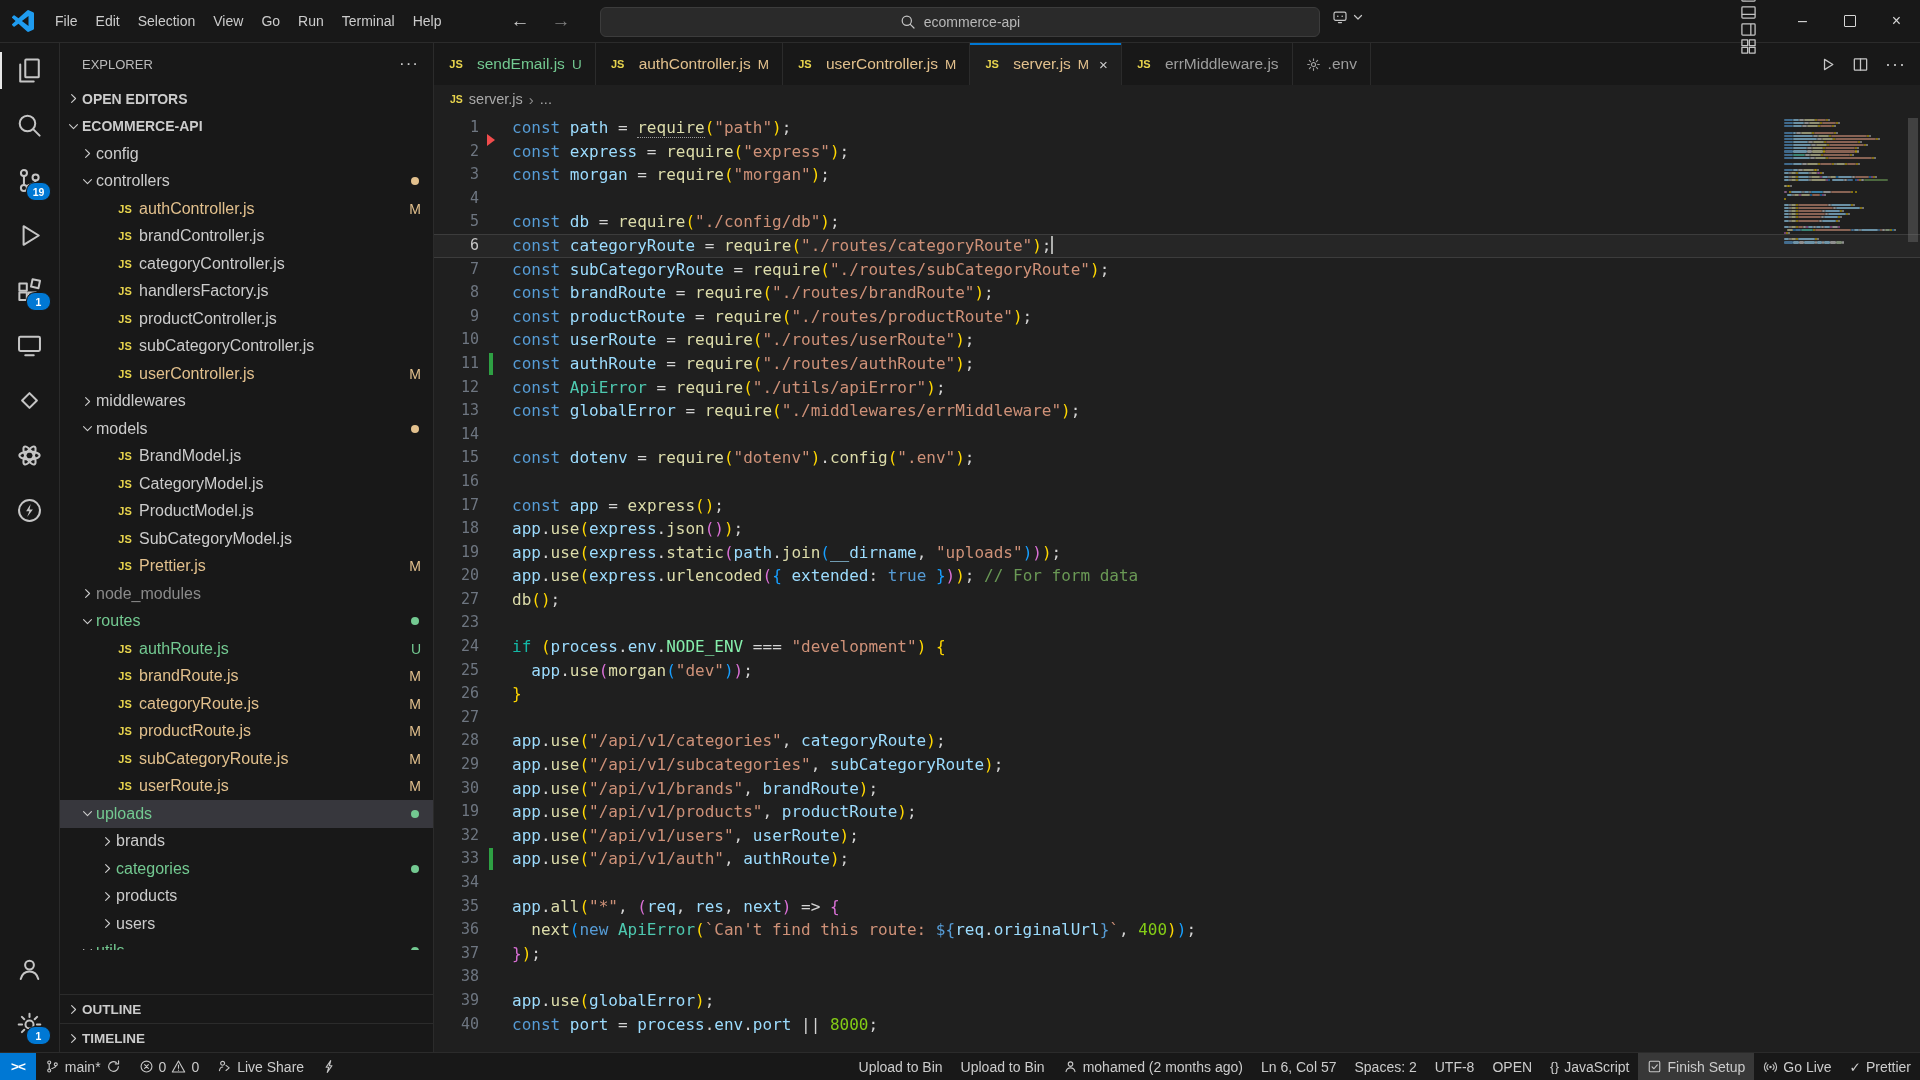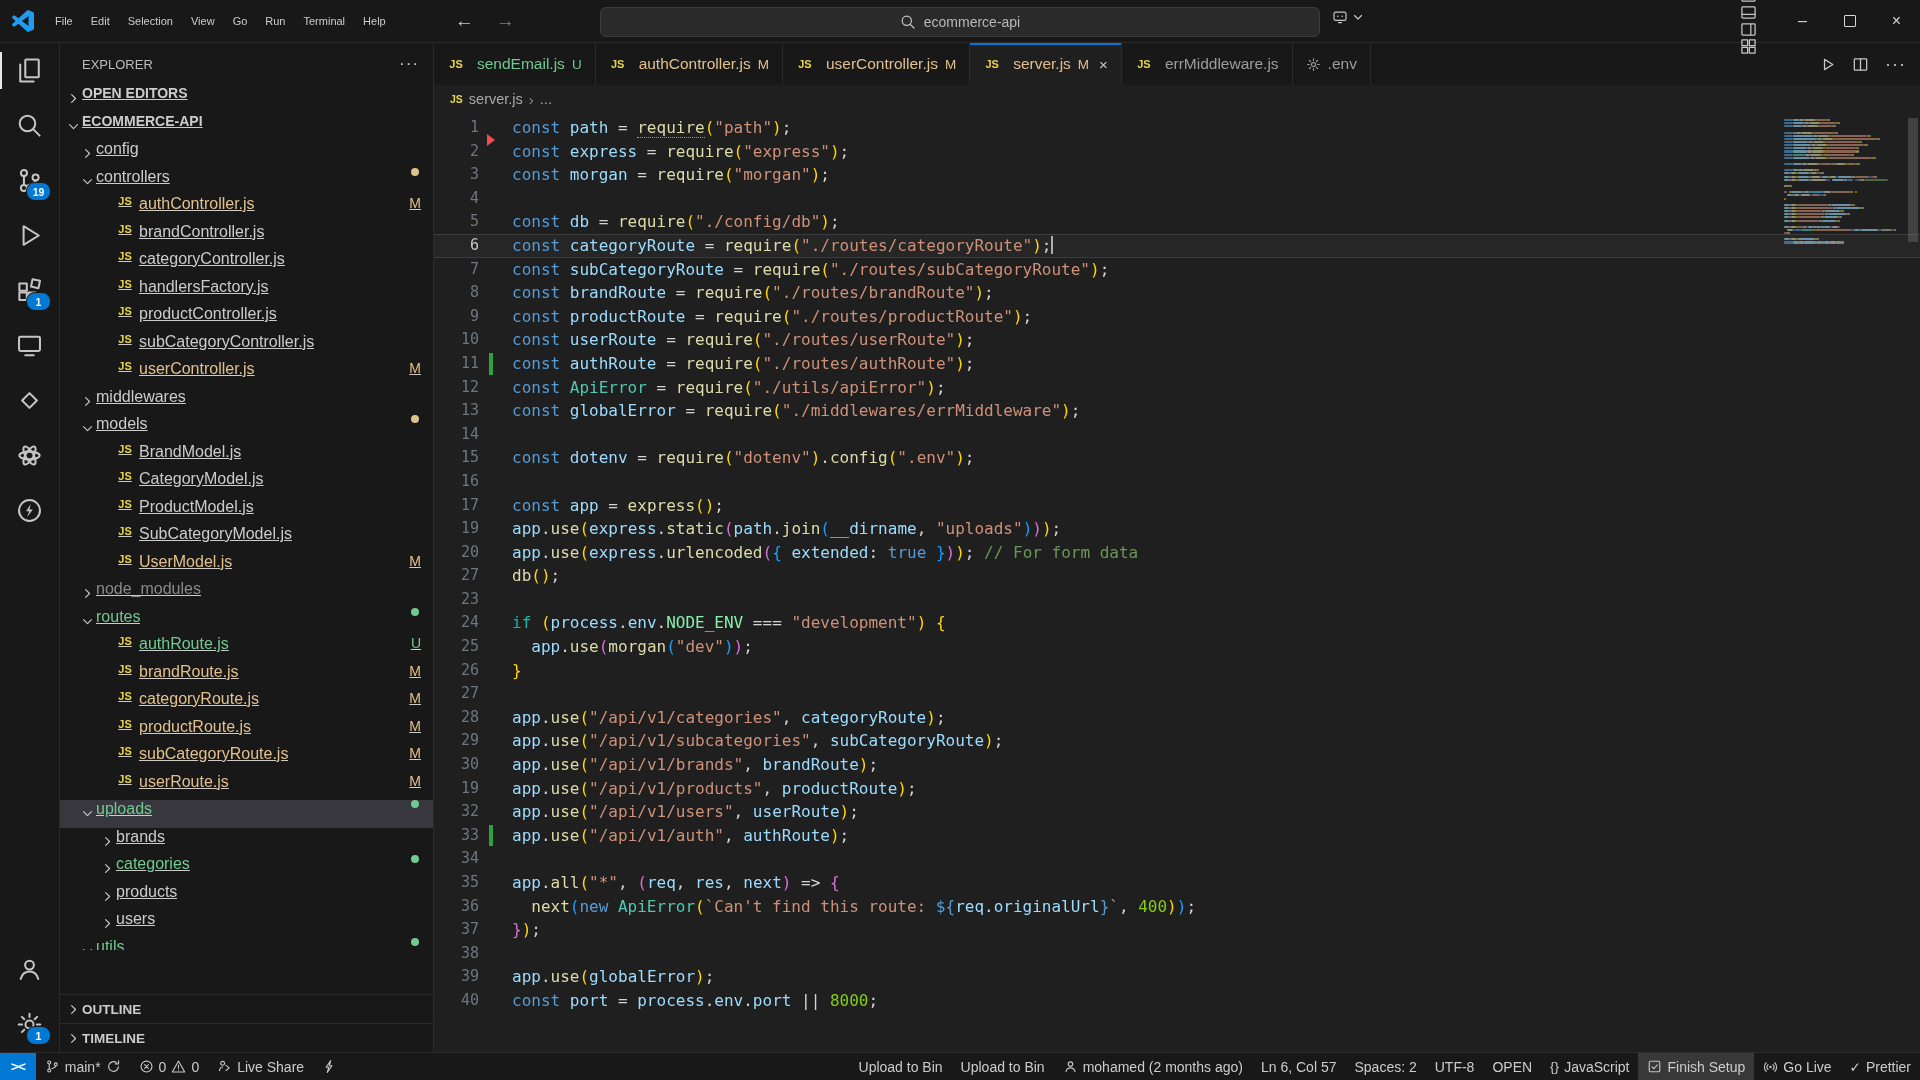--- a/index.html
+++ b/index.html
@@ -7,21 +7,21 @@
   #app{width:1920px;height:1080px;display:flex;flex-direction:column;}
   .icon svg{width:16px;height:16px;display:block;}
   .icon{display:inline-flex;align-items:center;justify-content:center;color:#c5c5c5;}
 
   
   #titlebar{height:42px;background:#181818;display:flex;align-items:center;position:relative;
     border-bottom:1px solid #2b2b2b;flex:none;}
   #logo{width:46px;display:flex;justify-content:center;}
   #logo svg{width:22px;height:22px;}
   #menus{display:flex;align-items:center;}
-  .menu-item{padding:0 9px;font-size:11px;color:#cccccc;height:30px;display:flex;align-items:center;border-radius:5px;cursor:default;}
+  .menu-item{padding:0 9px;font-size:14px;color:#cccccc;height:30px;display:flex;align-items:center;border-radius:5px;cursor:default;}
   #nav-arrows{display:flex;gap:22px;margin-left:60px;font-size:19px;}
   #nav-arrows .back{color:#cfcfcf;}
   #nav-arrows .fwd{color:#808080;}
   #cmdcenter{position:absolute;left:50%;transform:translateX(-50%);top:7px;width:718px;height:28px;
     background:#2a2a2a;border:1px solid #3c3c3c;border-radius:6px;display:flex;align-items:center;
     justify-content:center;gap:8px;font-size:14px;color:#b8b8b8;}
   #copilot-wrap{position:absolute;left:calc(50% + 372px);top:9px;display:flex;align-items:center;gap:2px;color:#c5c5c5;}
   #tb-right{position:absolute;right:0;top:0;height:100%;display:flex;align-items:center;}
   .tb-icon{width:34px;height:100%;display:flex;align-items:center;justify-content:center;color:#c5c5c5;}
   .tb-icon svg{width:17px;height:17px;}
@@ -42,21 +42,21 @@
   .ab-badge{position:absolute;right:8px;bottom:7px;background:#0078d4;color:#fff;font-size:10.5px;
     min-width:17px;height:17px;border-radius:9px;display:flex;align-items:center;justify-content:center;
     padding:0 3px;font-weight:bold;border:1px solid #181818;}
 
   
   #sidebar{width:373px;background:#181818;border-right:1px solid #2b2b2b;display:flex;flex-direction:column;flex:none;}
   #sb-header{height:42px;display:flex;align-items:center;justify-content:space-between;padding:0 14px 0 22px;flex:none;}
   #sb-title{font-size:13px;color:#bbbbbb;}
   #sb-more{font-size:17px;color:#cccccc;letter-spacing:1px;}
   #tree{flex:1;overflow:hidden;}
-  .trow{height:27.5px;display:flex;font-size:16px;position:relative;cursor:default;text-decoration:underline;}
+  .trow{height:27.5px;display:flex;align-items:center;font-size:16px;position:relative;cursor:default;}
   .trow.sel{background:#37373d;}
   .trow .chev{width:18px;flex:none;display:flex;align-items:center;justify-content:center;color:#cccccc;}
   .trow .chev svg{width:15px;height:15px;}
   .trow .jsicon,.tab .jsicon{font-family:"Liberation Sans",sans-serif;font-weight:bold;font-size:11px;
     color:#e8d44d;flex:none;width:18px;text-align:center;margin-right:5px;}
   .trow .lbl{white-space:nowrap;overflow:hidden;}
   .trow .spacer{flex:1;}
   .trow .gbadge{margin-right:12px;font-size:14px;flex:none;}
   .trow .gdot{width:8px;height:8px;border-radius:50%;margin-right:14px;flex:none;}
   .trow.section .lbl{font-weight:bold;font-size:14px;color:#cccccc;}
@@ -432,21 +432,21 @@
           </div>
           <div class="trow" style="padding-left:38px">
     <span class="chev"></span>
             <span class="jsicon">JS</span>
             <span class="lbl c-plain">SubCategoryModel.js</span>
             <span class="spacer"></span>
           </div>
           <div class="trow" style="padding-left:38px">
     <span class="chev"></span>
             <span class="jsicon">JS</span>
-            <span class="lbl c-mod">UserModel.js</span>
+            <span class="lbl c-mod">Prettier.js</span>
             <span class="spacer"></span>
             <span class="gbadge c-mod">M</span>
           </div>
           <div class="trow" style="padding-left:18px">
     <span class="chev">
               <svg viewBox="0 0 16 16" fill="none" stroke="currentColor" stroke-width="1.2" stroke-linecap="round" stroke-linejoin="round">
                 <path d="M6 3.8 10.2 8 6 12.2"></path>
               </svg>
             </span>
             <span class="lbl c-dim">node_modules</span>
@@ -698,20 +698,23 @@
     <span class="txt"></span></div>
             <div class="line">
     <span class="ln">15</span>
     <span class="txt"><span class="tk-k">const </span><span class="tk-v">dotenv</span><span class="tk-p"> = </span><span class="tk-f">require</span><span class="tk-b1">(</span><span class="tk-s">"dotenv"</span><span class="tk-b1">)</span><span class="tk-p">.</span><span class="tk-f">config</span><span class="tk-b1">(</span><span class="tk-s">".env"</span><span class="tk-b1">)</span><span class="tk-p">;</span></span></div>
             <div class="line">
     <span class="ln">16</span>
     <span class="txt"></span></div>
             <div class="line">
     <span class="ln">17</span>
     <span class="txt"><span class="tk-k">const </span><span class="tk-v">app</span><span class="tk-p"> = </span><span class="tk-f">express</span><span class="tk-b1">()</span><span class="tk-p">;</span></span></div>
+            <div class="line">
+    <span class="ln">18</span>
+    <span class="txt"><span class="tk-v">app</span><span class="tk-p">.</span><span class="tk-f">use</span><span class="tk-b1">(</span><span class="tk-v">express</span><span class="tk-p">.</span><span class="tk-f">json</span><span class="tk-b2">()</span><span class="tk-b1">)</span><span class="tk-p">;</span></span></div>
             <div class="line">
     <span class="ln">19</span>
     <span class="txt"><span class="tk-v">app</span><span class="tk-p">.</span><span class="tk-f">use</span><span class="tk-b1">(</span><span class="tk-v">express</span><span class="tk-p">.</span><span class="tk-f">static</span><span class="tk-b2">(</span><span class="tk-v">path</span><span class="tk-p">.</span><span class="tk-f">join</span><span class="tk-b3">(</span><span class="tk-v">__dirname</span><span class="tk-p">, </span><span class="tk-s">"uploads"</span><span class="tk-b3">)</span><span class="tk-b2">)</span><span class="tk-b1">)</span><span class="tk-p">;</span></span></div>
             <div class="line">
     <span class="ln">20</span>
     <span class="txt"><span class="tk-v">app</span><span class="tk-p">.</span><span class="tk-f">use</span><span class="tk-b1">(</span><span class="tk-v">express</span><span class="tk-p">.</span><span class="tk-f">urlencoded</span><span class="tk-b2">(</span><span class="tk-b3">{</span><span class="tk-p"> </span><span class="tk-v">extended</span><span class="tk-p">: </span><span class="tk-k">true</span><span class="tk-p"> </span><span class="tk-b3">}</span><span class="tk-b2">)</span><span class="tk-b1">)</span><span class="tk-p">; </span><span class="tk-cm">// For form data</span></span></div>
             <div class="line">
     <span class="ln">27</span>
     <span class="txt"><span class="tk-f">db</span><span class="tk-b1">()</span><span class="tk-p">;</span></span></div>
             <div class="line">

